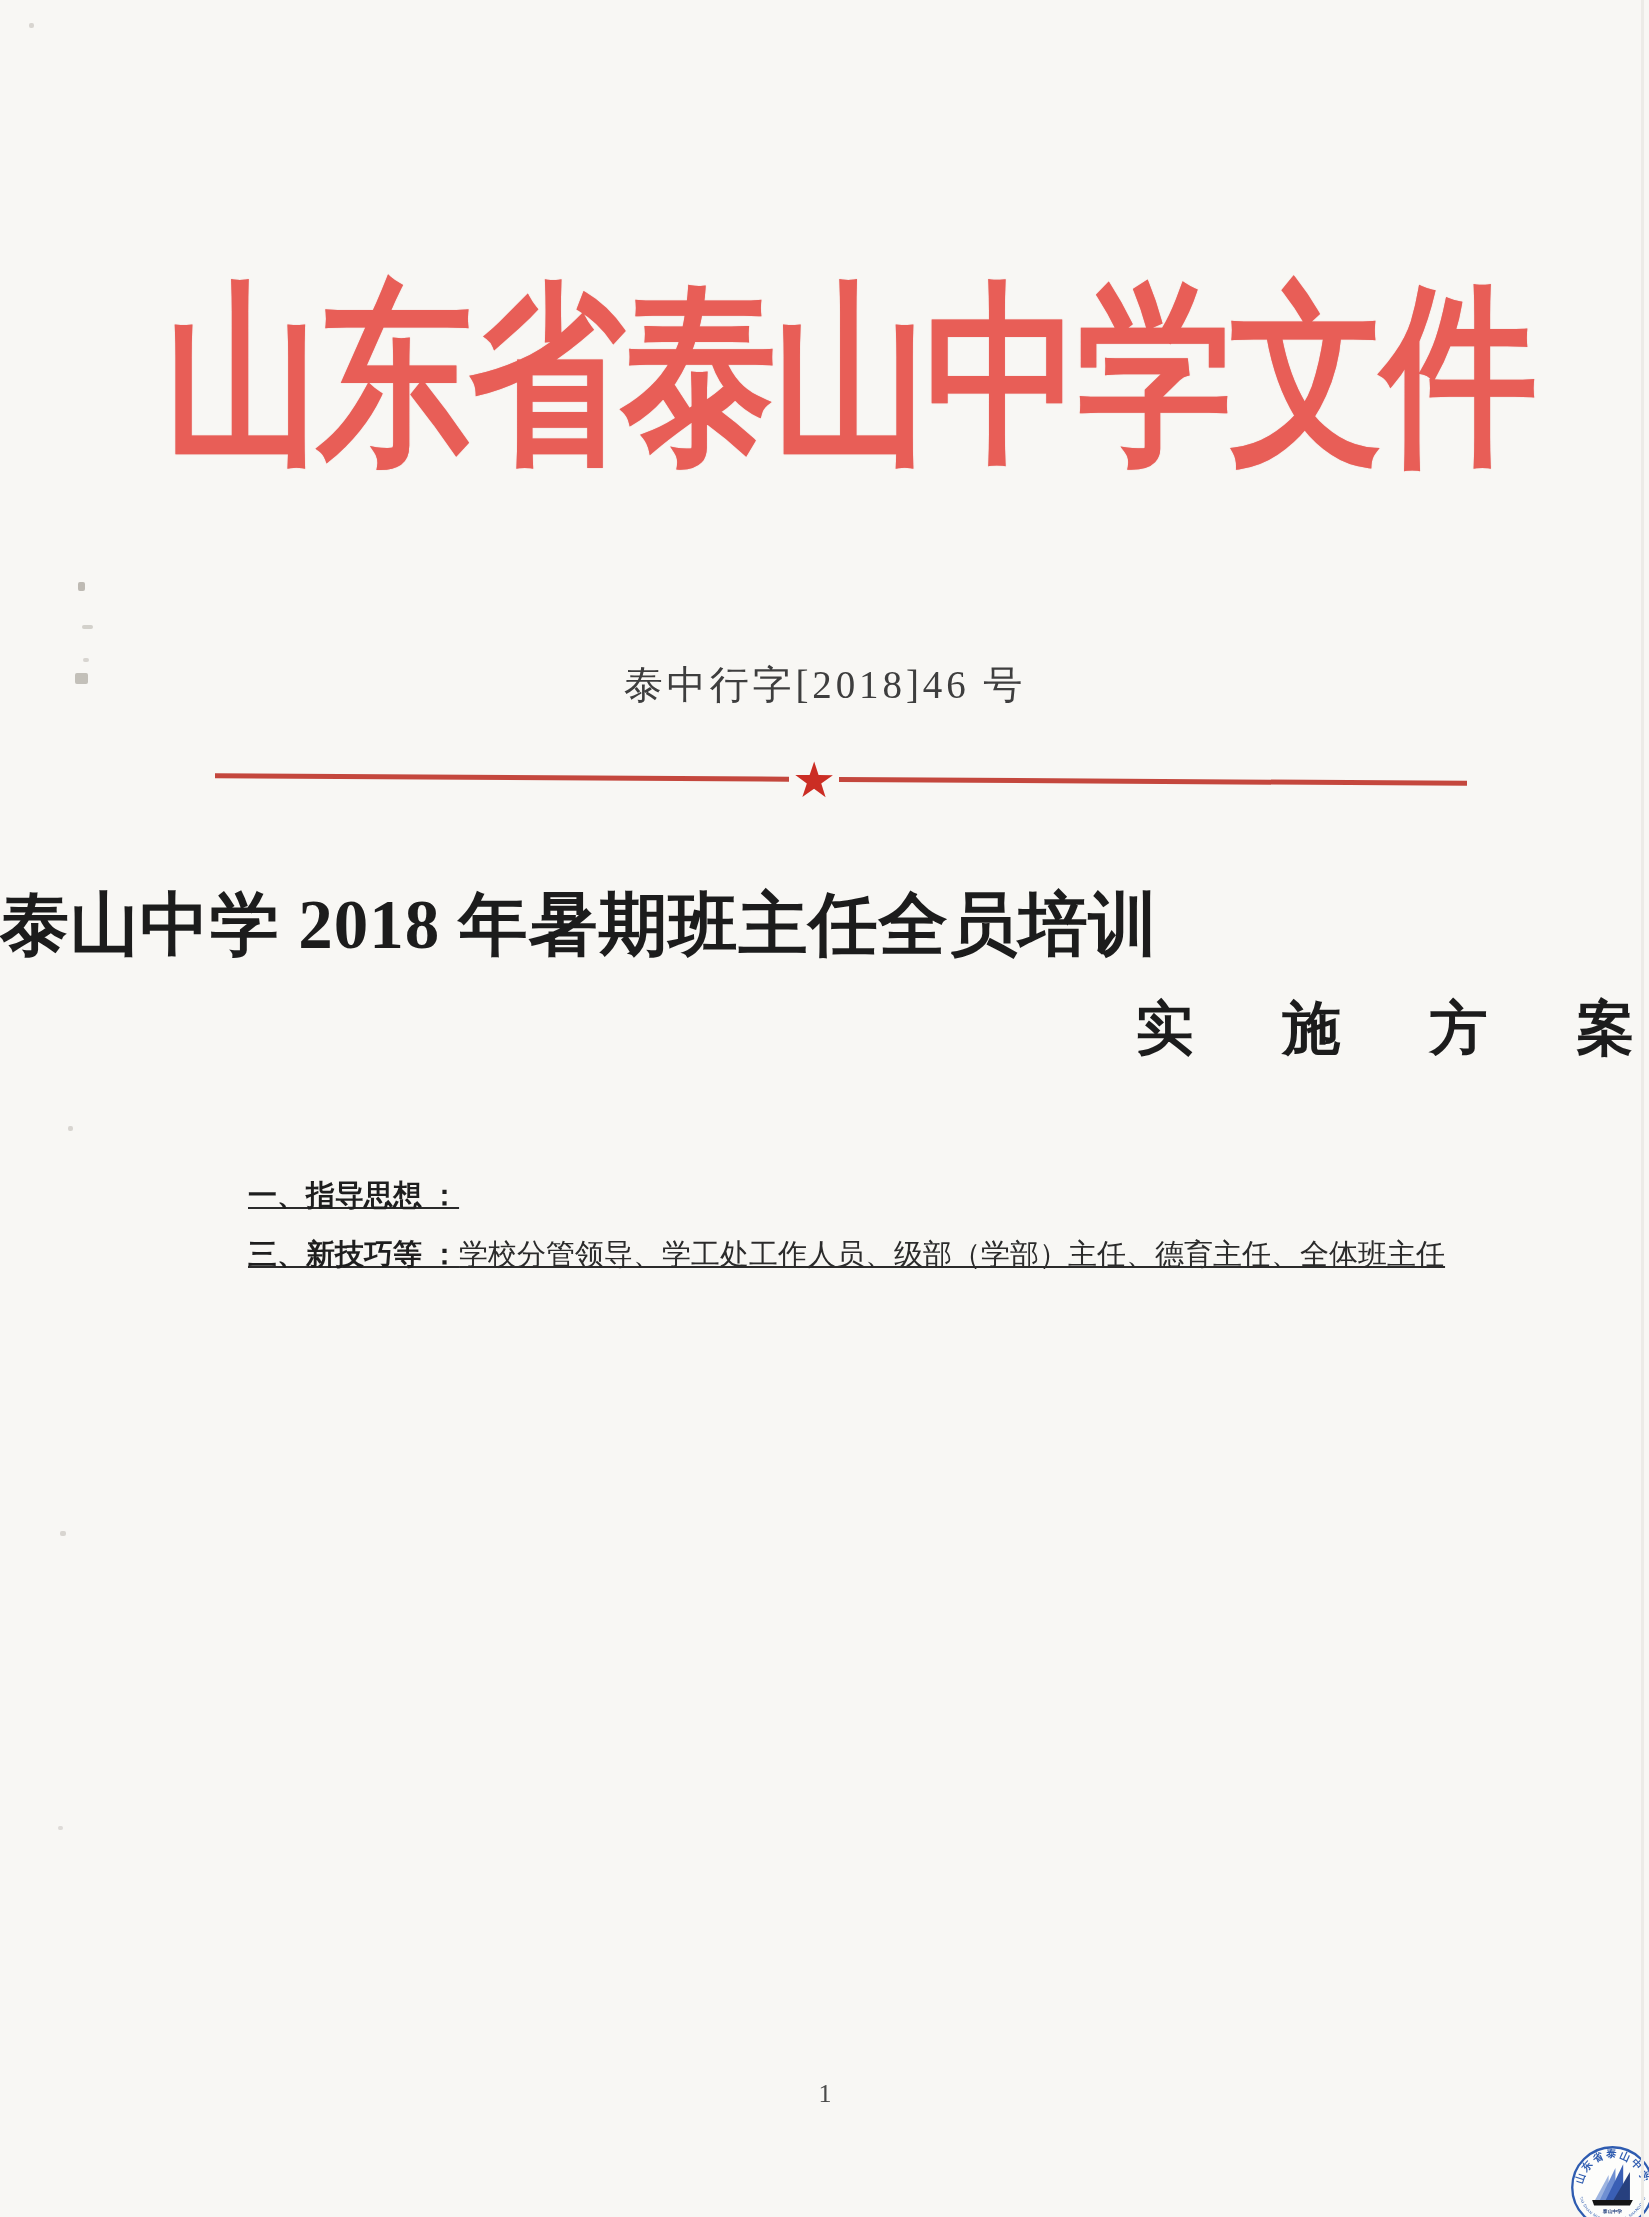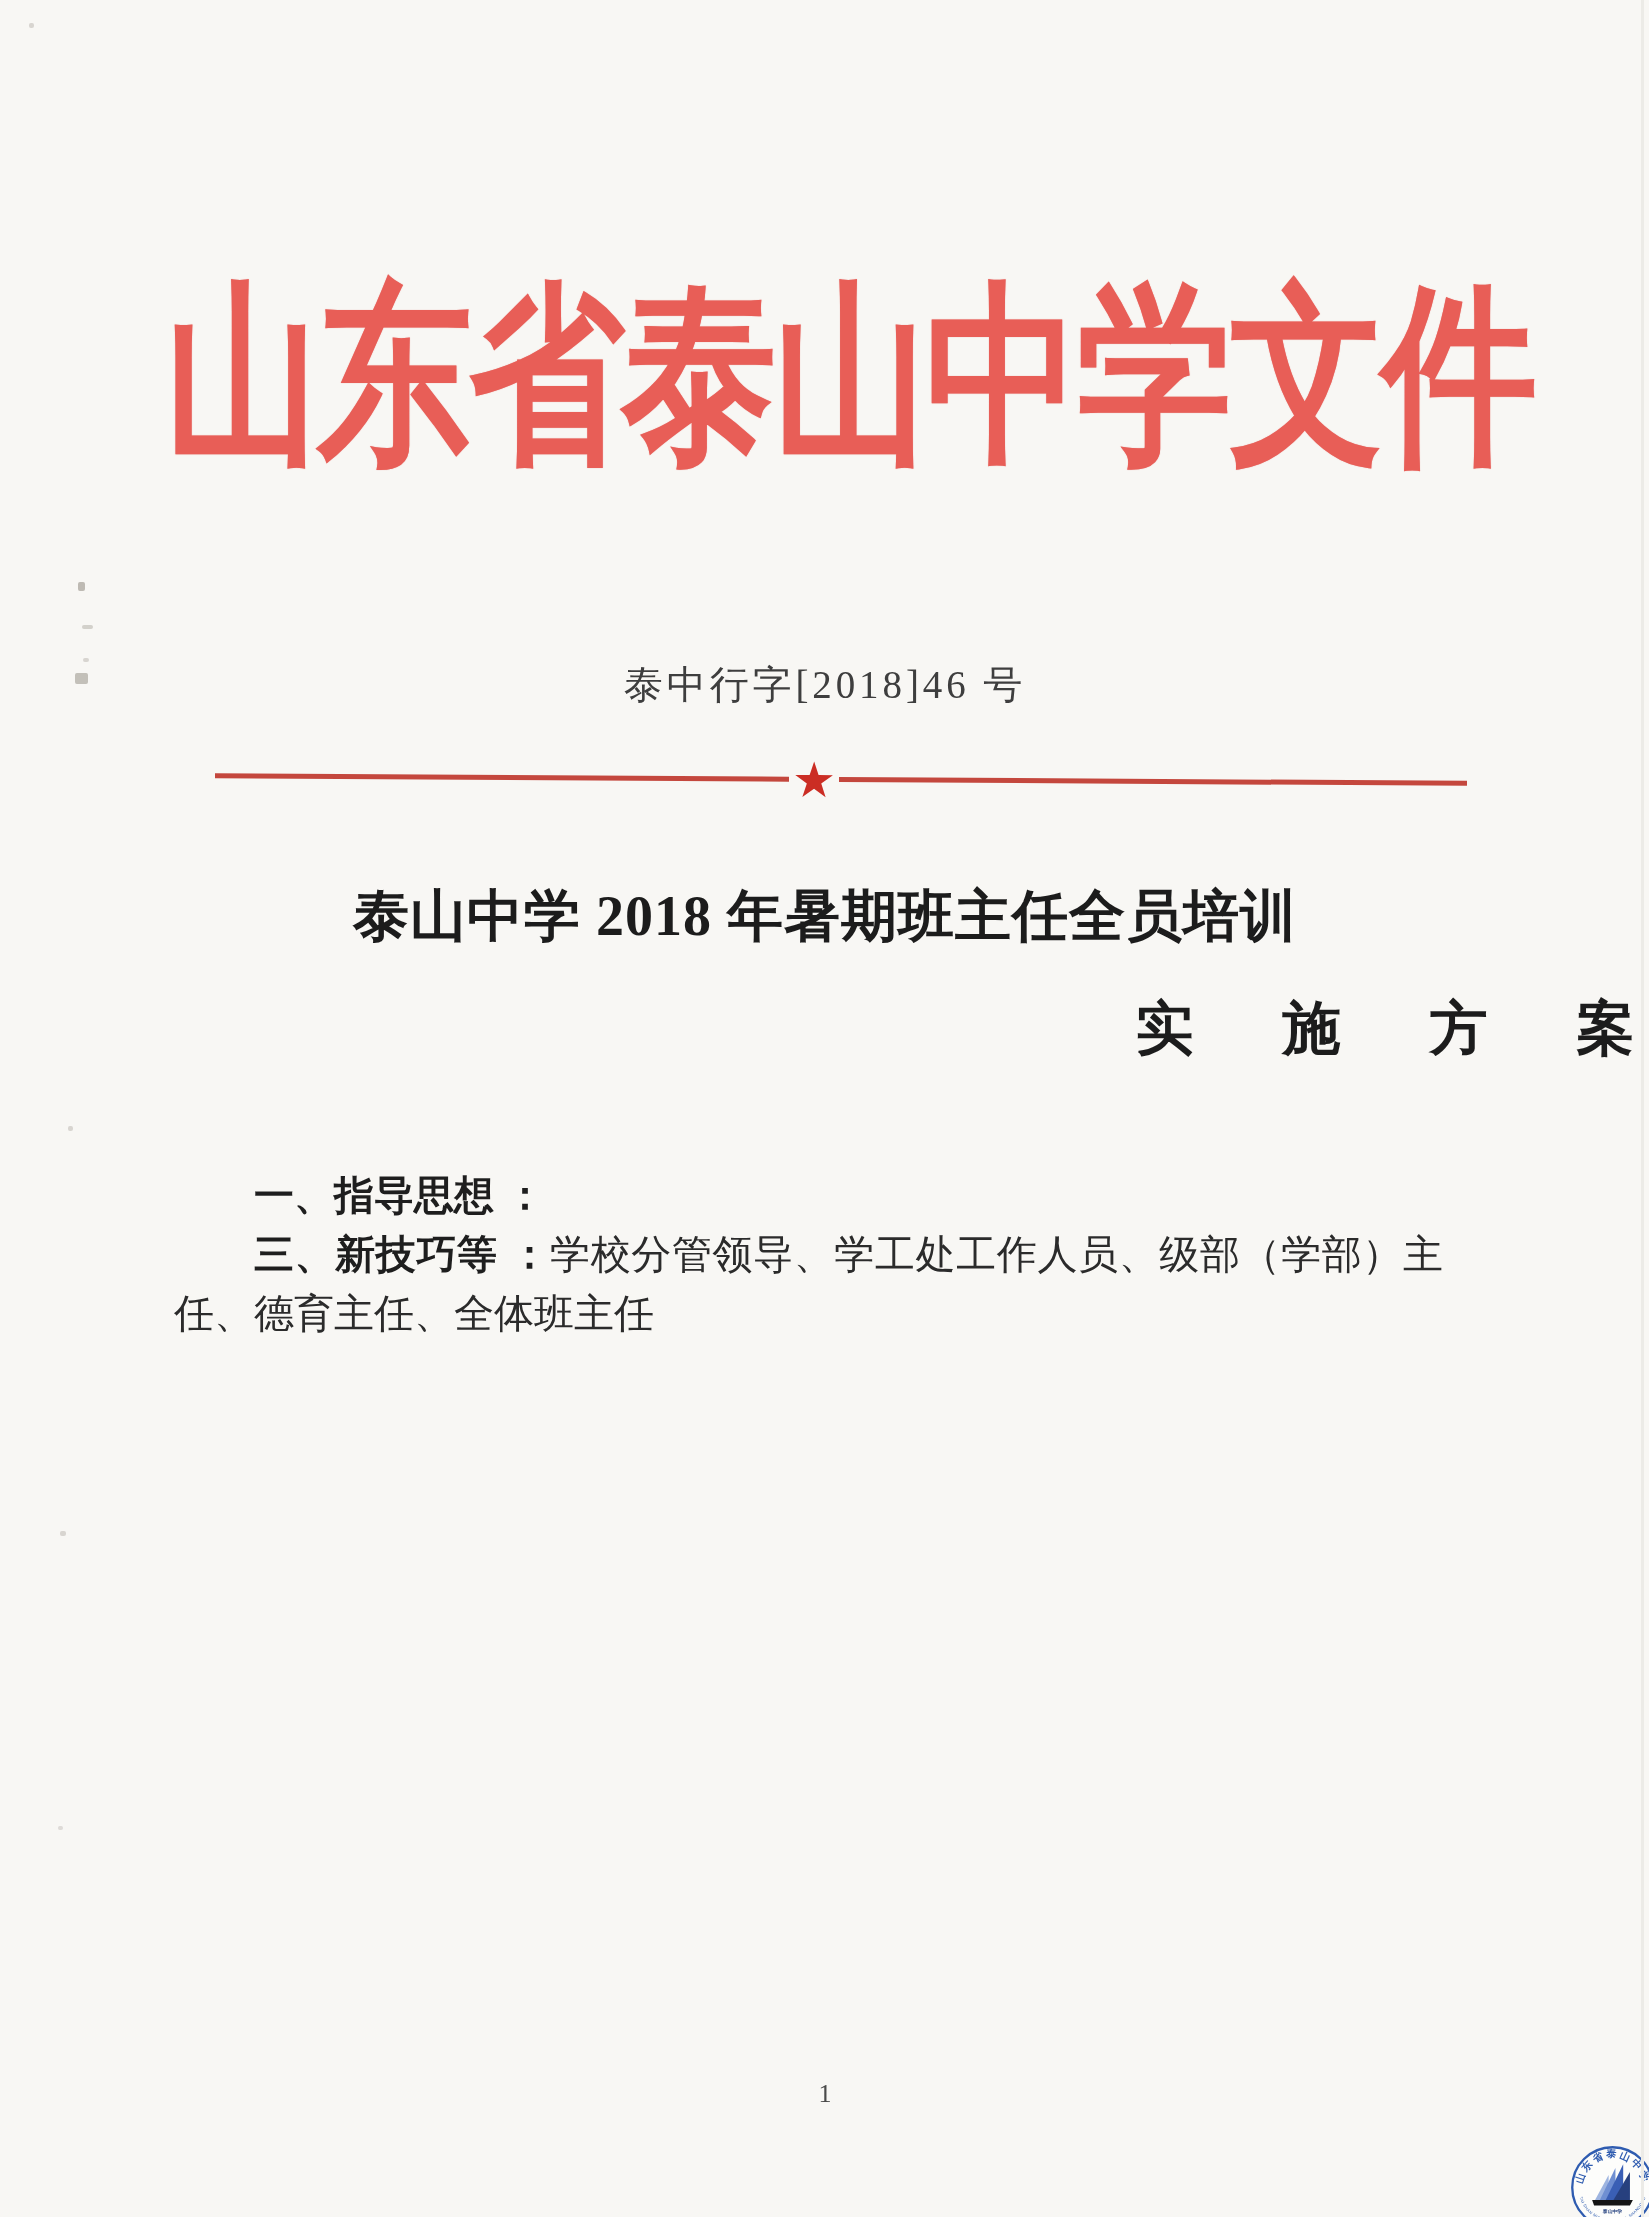--- a/index.html
+++ b/index.html
@@ -42,36 +42,36 @@
   .red-rule .star{
     width:50px;text-align:center;
     font-size:49px;line-height:0;
     color:#cb2d24;
     font-family:"DejaVu Sans", sans-serif;
     transform:translateY(1px);
   }
   
   .main-title-1{
     position:absolute;top:879px;left:0;right:0;
-    text-align:center;
-    font-size:56px;font-weight:bold;color:#1c1c1c;
+    font-size:69px;font-weight:bold;color:#1c1c1c;
     letter-spacing:1px;
   }
   .main-title-2{
     position:absolute;top:990px;left:0;right:0;
     text-align:right;
     font-size:58px;font-weight:bold;color:#1c1c1c;
     letter-spacing:15.5px;
     text-indent:15.5px;
   }
   
   .doc-body{
-    position:absolute;top:1166px;left:174px;width:1269px;
-    font-size:40px;line-height:59px;
+    position:absolute;top:1166px;left:190px;width:1269px;
+    font-size:29px;line-height:59px;
     color:#2b2b2b;
+    text-decoration:underline;
   }
   .doc-body p{margin:0;text-indent:2em;}
   .para{text-align:justify;text-justify:inter-character;}
   .sec-heading{
     font-family:"Liberation Sans", sans-serif;
     font-weight:bold;color:#1e1e1e;
   }
   .sec-heading-inline{
     font-family:"Liberation Sans", sans-serif;
     font-weight:bold;color:#1e1e1e;

